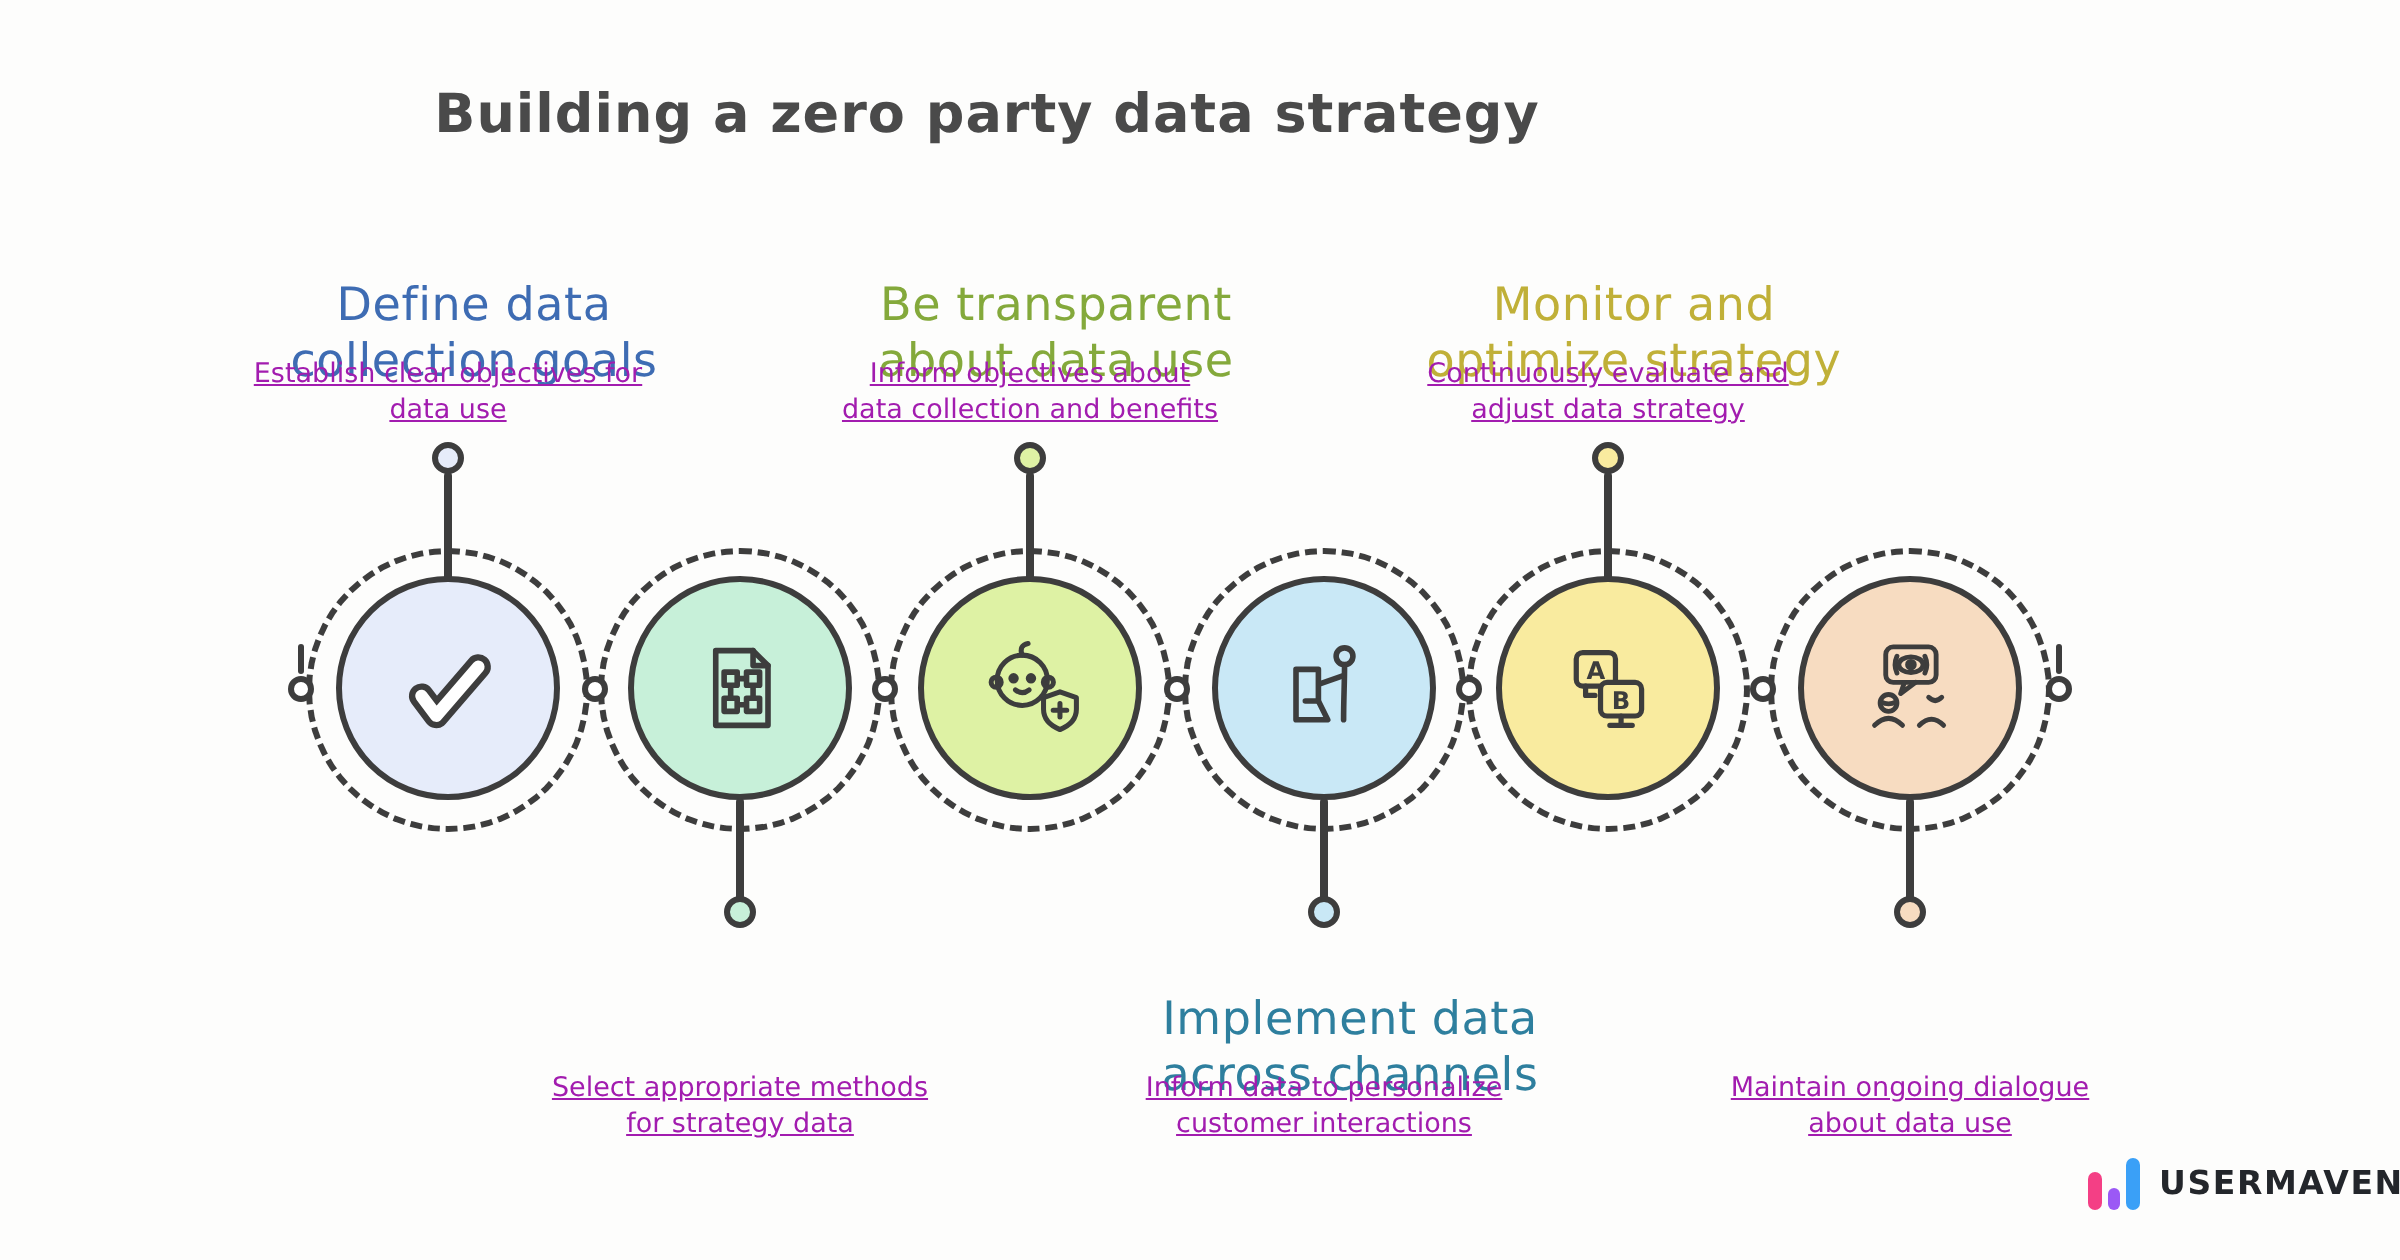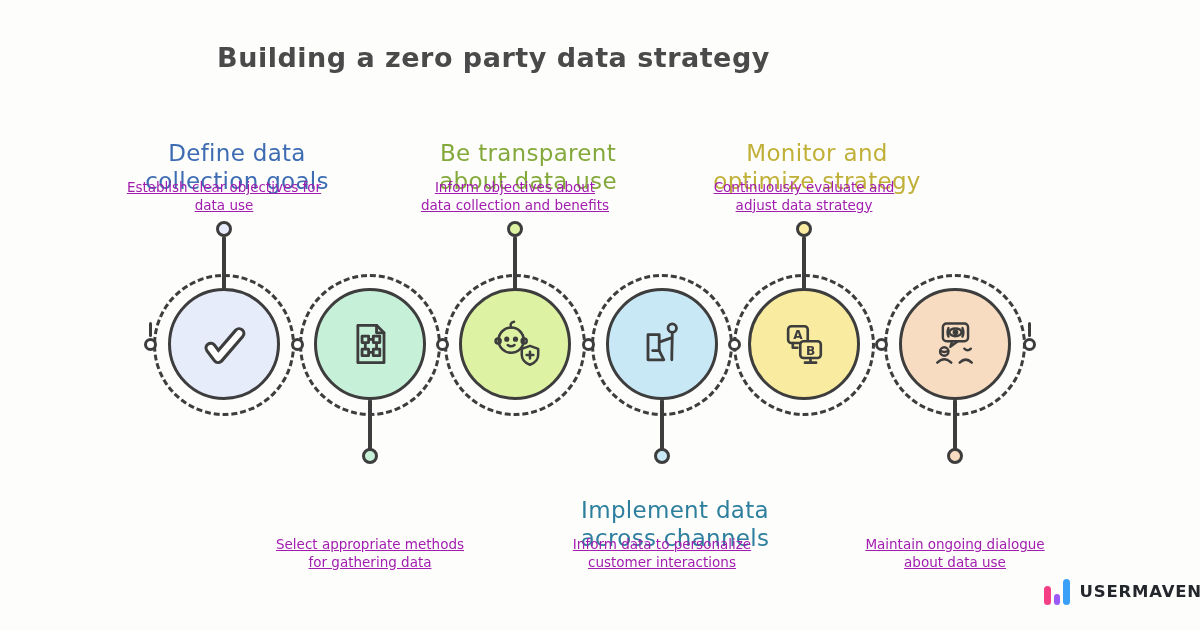--- a/index.html
+++ b/index.html
@@ -99,21 +99,21 @@
           <rect x="21.5" y="21.5" width="7" height="7" fill="#c7f0d9"></rect>
           <rect x="33.5" y="21.5" width="7" height="7" fill="#c7f0d9"></rect>
           <rect x="21.5" y="35.5" width="7" height="7" fill="#c7f0d9"></rect>
           <rect x="33.5" y="35.5" width="7" height="7" fill="#c7f0d9"></rect>
         </g>
       </svg>
     </div>
     <div class="stem"></div>
     <div class="dot f2"></div>
     <p class="subtitle">Select appropriate methods
-for gathering data</p>
+for strategy data</p>
   </div>
 
   <div class="step top" style="left:385px;text-align:center;">
     <h2 class="heading c3">Be transparent
 about data use</h2>
     <p class="subtitle">Inform objectives about
 data collection and benefits</p>
     <div class="dot f3"></div>
     <div class="stem"></div>
     <div class="ring"></div>

